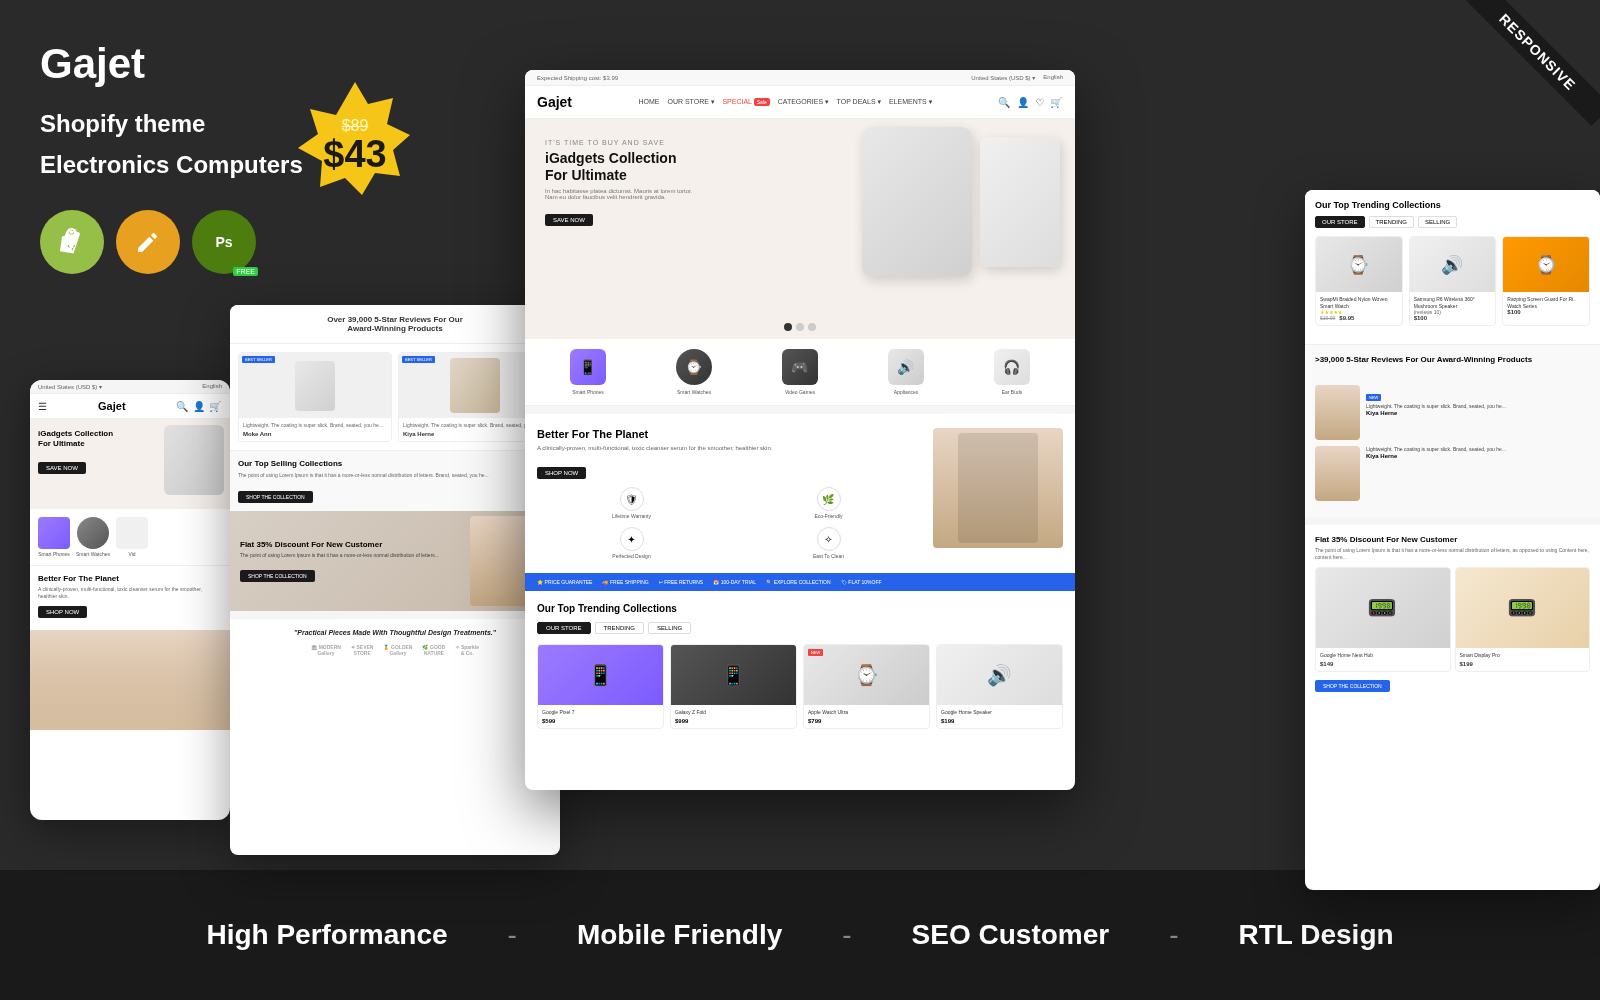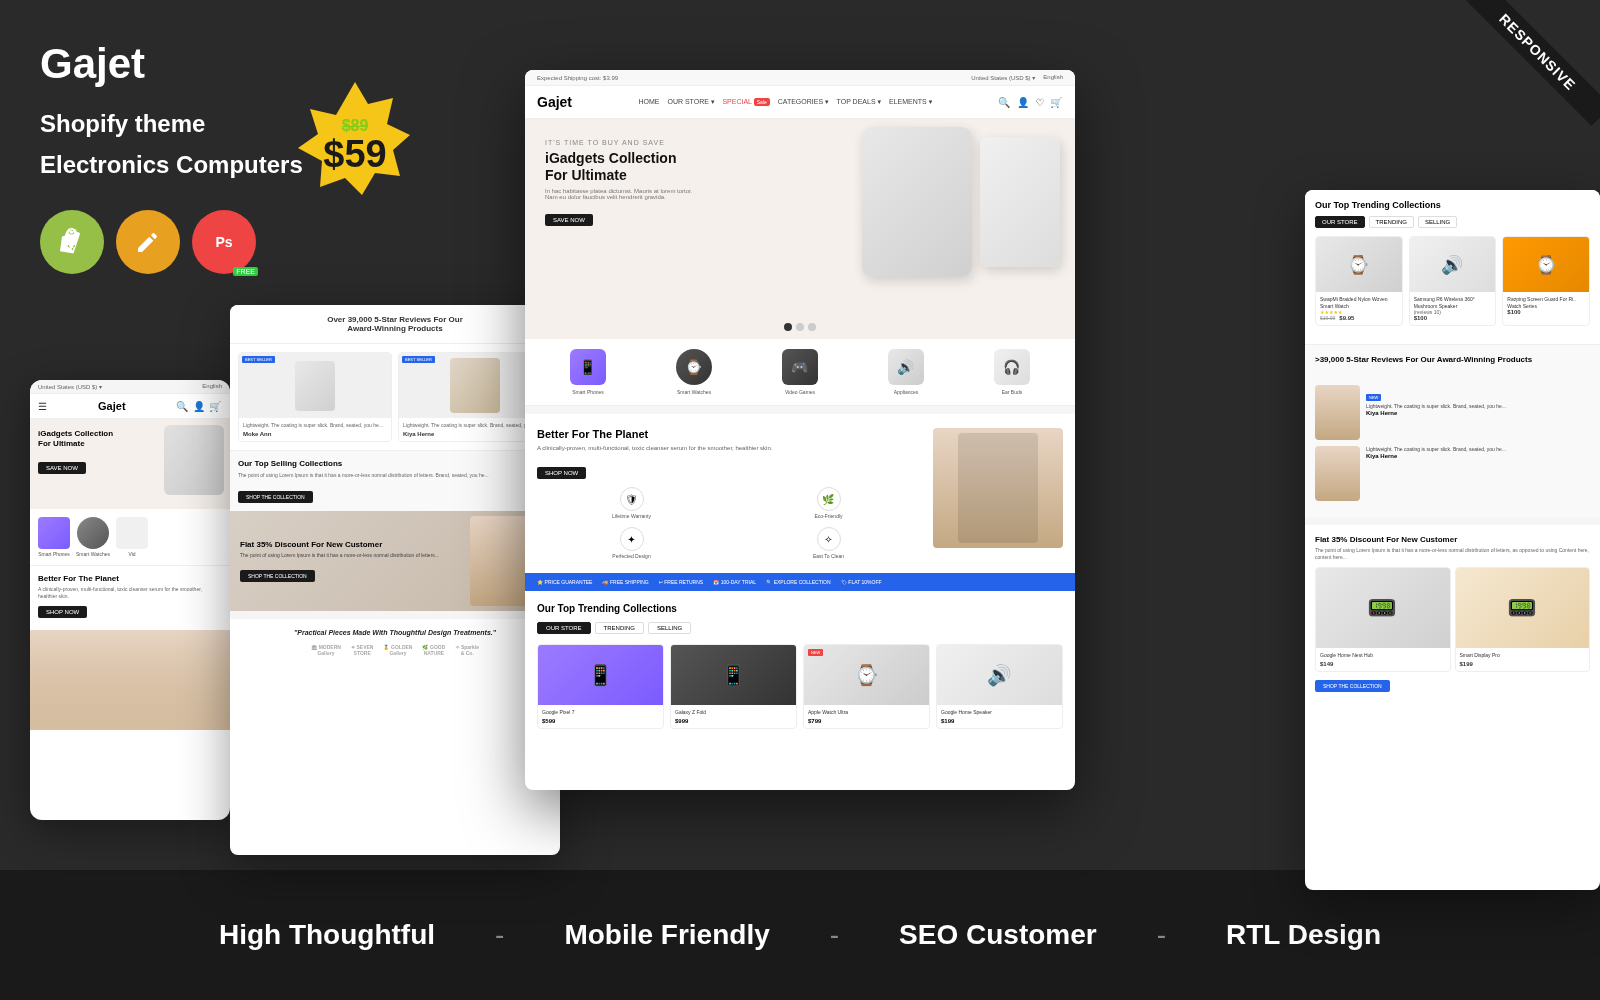--- a/index.html
+++ b/index.html
@@ -78,21 +78,21 @@
       height: 64px;
       border-radius: 50%;
       display: flex;
       align-items: center;
       justify-content: center;
       font-size: 22px;
     }
 
     .badge-shopify { background: #96bf48; }
     .badge-edit { background: #e8a020; }
-    .badge-ps { background: #ef4444; }
+    .badge-ps { background: #4d7c0f; }
 
     
     .ribbon {
       position: absolute;
       top: 0;
       right: 0;
       width: 160px;
       height: 160px;
       overflow: hidden;
       z-index: 20;
@@ -402,23 +402,23 @@
     }
 
     .starburst-content {
       position: relative;
       z-index: 2;
       text-align: center;
     }
 
     .starburst-old {
       font-size: 16px;
-      color: #84cc16;
+      color: #fef9c3;
       text-decoration: line-through;
-      font-weight: 700;
+      font-weight: 400;
     }
 
     .starburst-new {
       font-size: 38px;
       font-weight: 900;
       color: #1a1a1a;
       line-height: 1;
     }
 
     
@@ -675,21 +675,21 @@
       </div>
     </div>
   </div>
 
   <div class="price-starburst">
     <svg class="starburst-bg" viewBox="0 0 130 130">
       <polygon points="65,2 78,24 103,18 97,44 120,55 103,70 110,96 85,93 72,115 55,98 30,107 32,81 8,68 28,54 20,29 46,35" fill="#f5c518"></polygon>
     </svg>
     <div class="starburst-content">
       <div class="starburst-old">$89</div>
-      <div class="starburst-new">$59</div>
+      <div class="starburst-new">$43</div>
     </div>
   </div>
 
   <div class="ribbon">
     <div class="ribbon-text">RESPONSIVE</div>
   </div>
 
   <div class="screenshots-area">
 
     <div class="screenshot-mobile">
@@ -1059,20 +1059,20 @@
         </div>
         <div class="rt-shop-btn" style="margin-top:8px;display:inline-block;">SHOP THE COLLECTION</div>
       </div>
     </div>
 
   </div>
 
 </div>
 
 <div class="bottom-bar">
-  <span class="bottom-bar-item">High Thoughtful</span>
+  <span class="bottom-bar-item">High Performance</span>
   <span class="bottom-bar-separator">-</span>
   <span class="bottom-bar-item">Mobile Friendly</span>
   <span class="bottom-bar-separator">-</span>
   <span class="bottom-bar-item">SEO Customer</span>
   <span class="bottom-bar-separator">-</span>
   <span class="bottom-bar-item">RTL Design</span>
 </div>
 
 </body></html>

